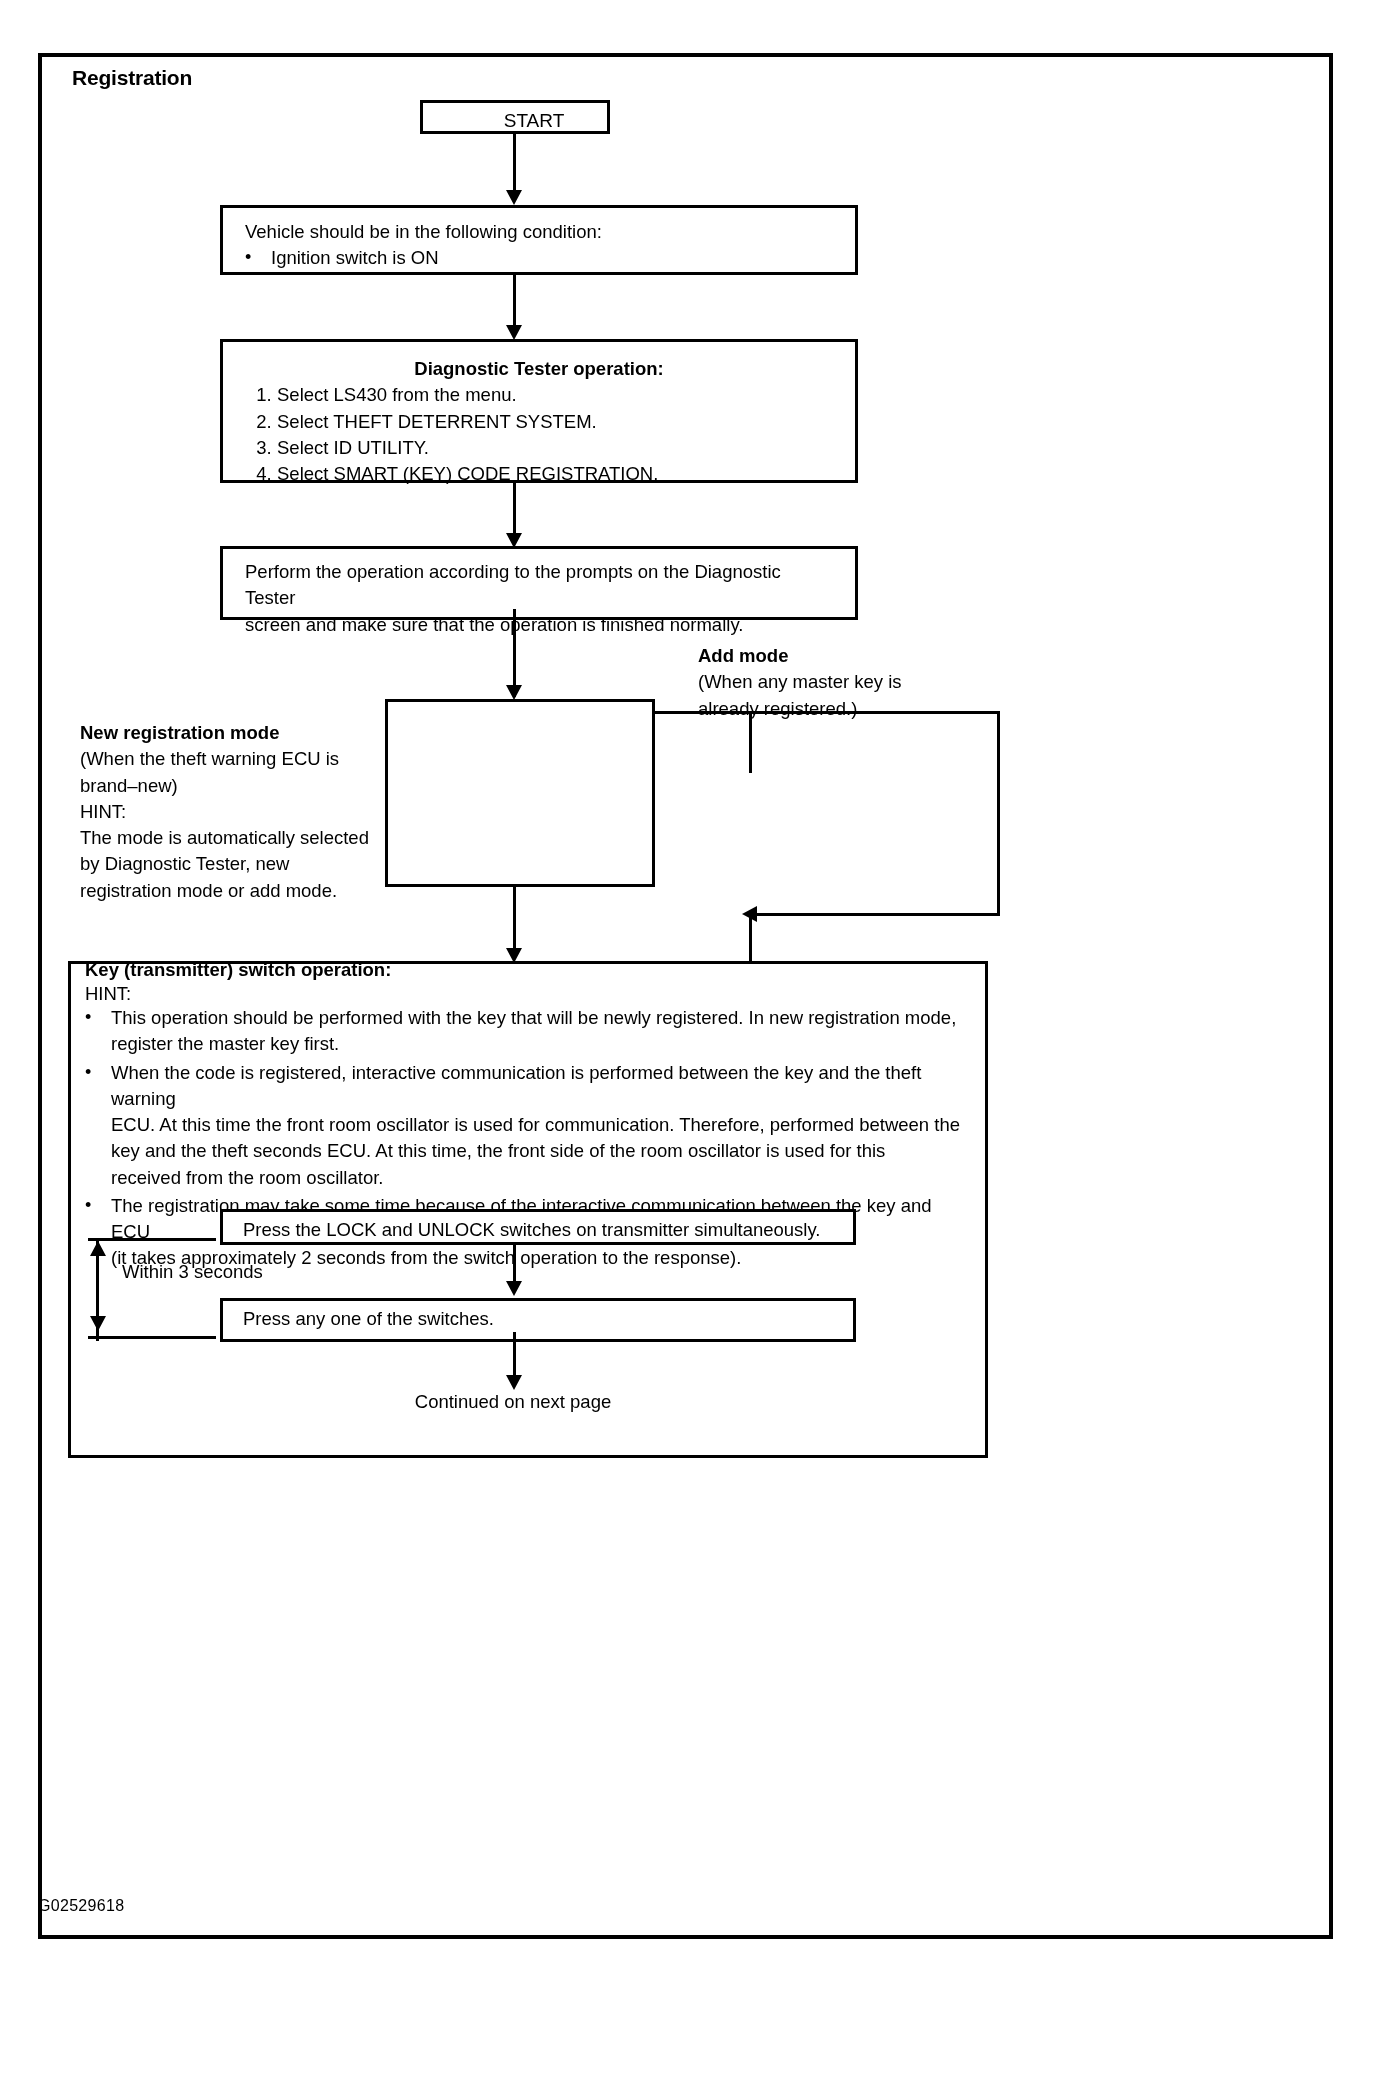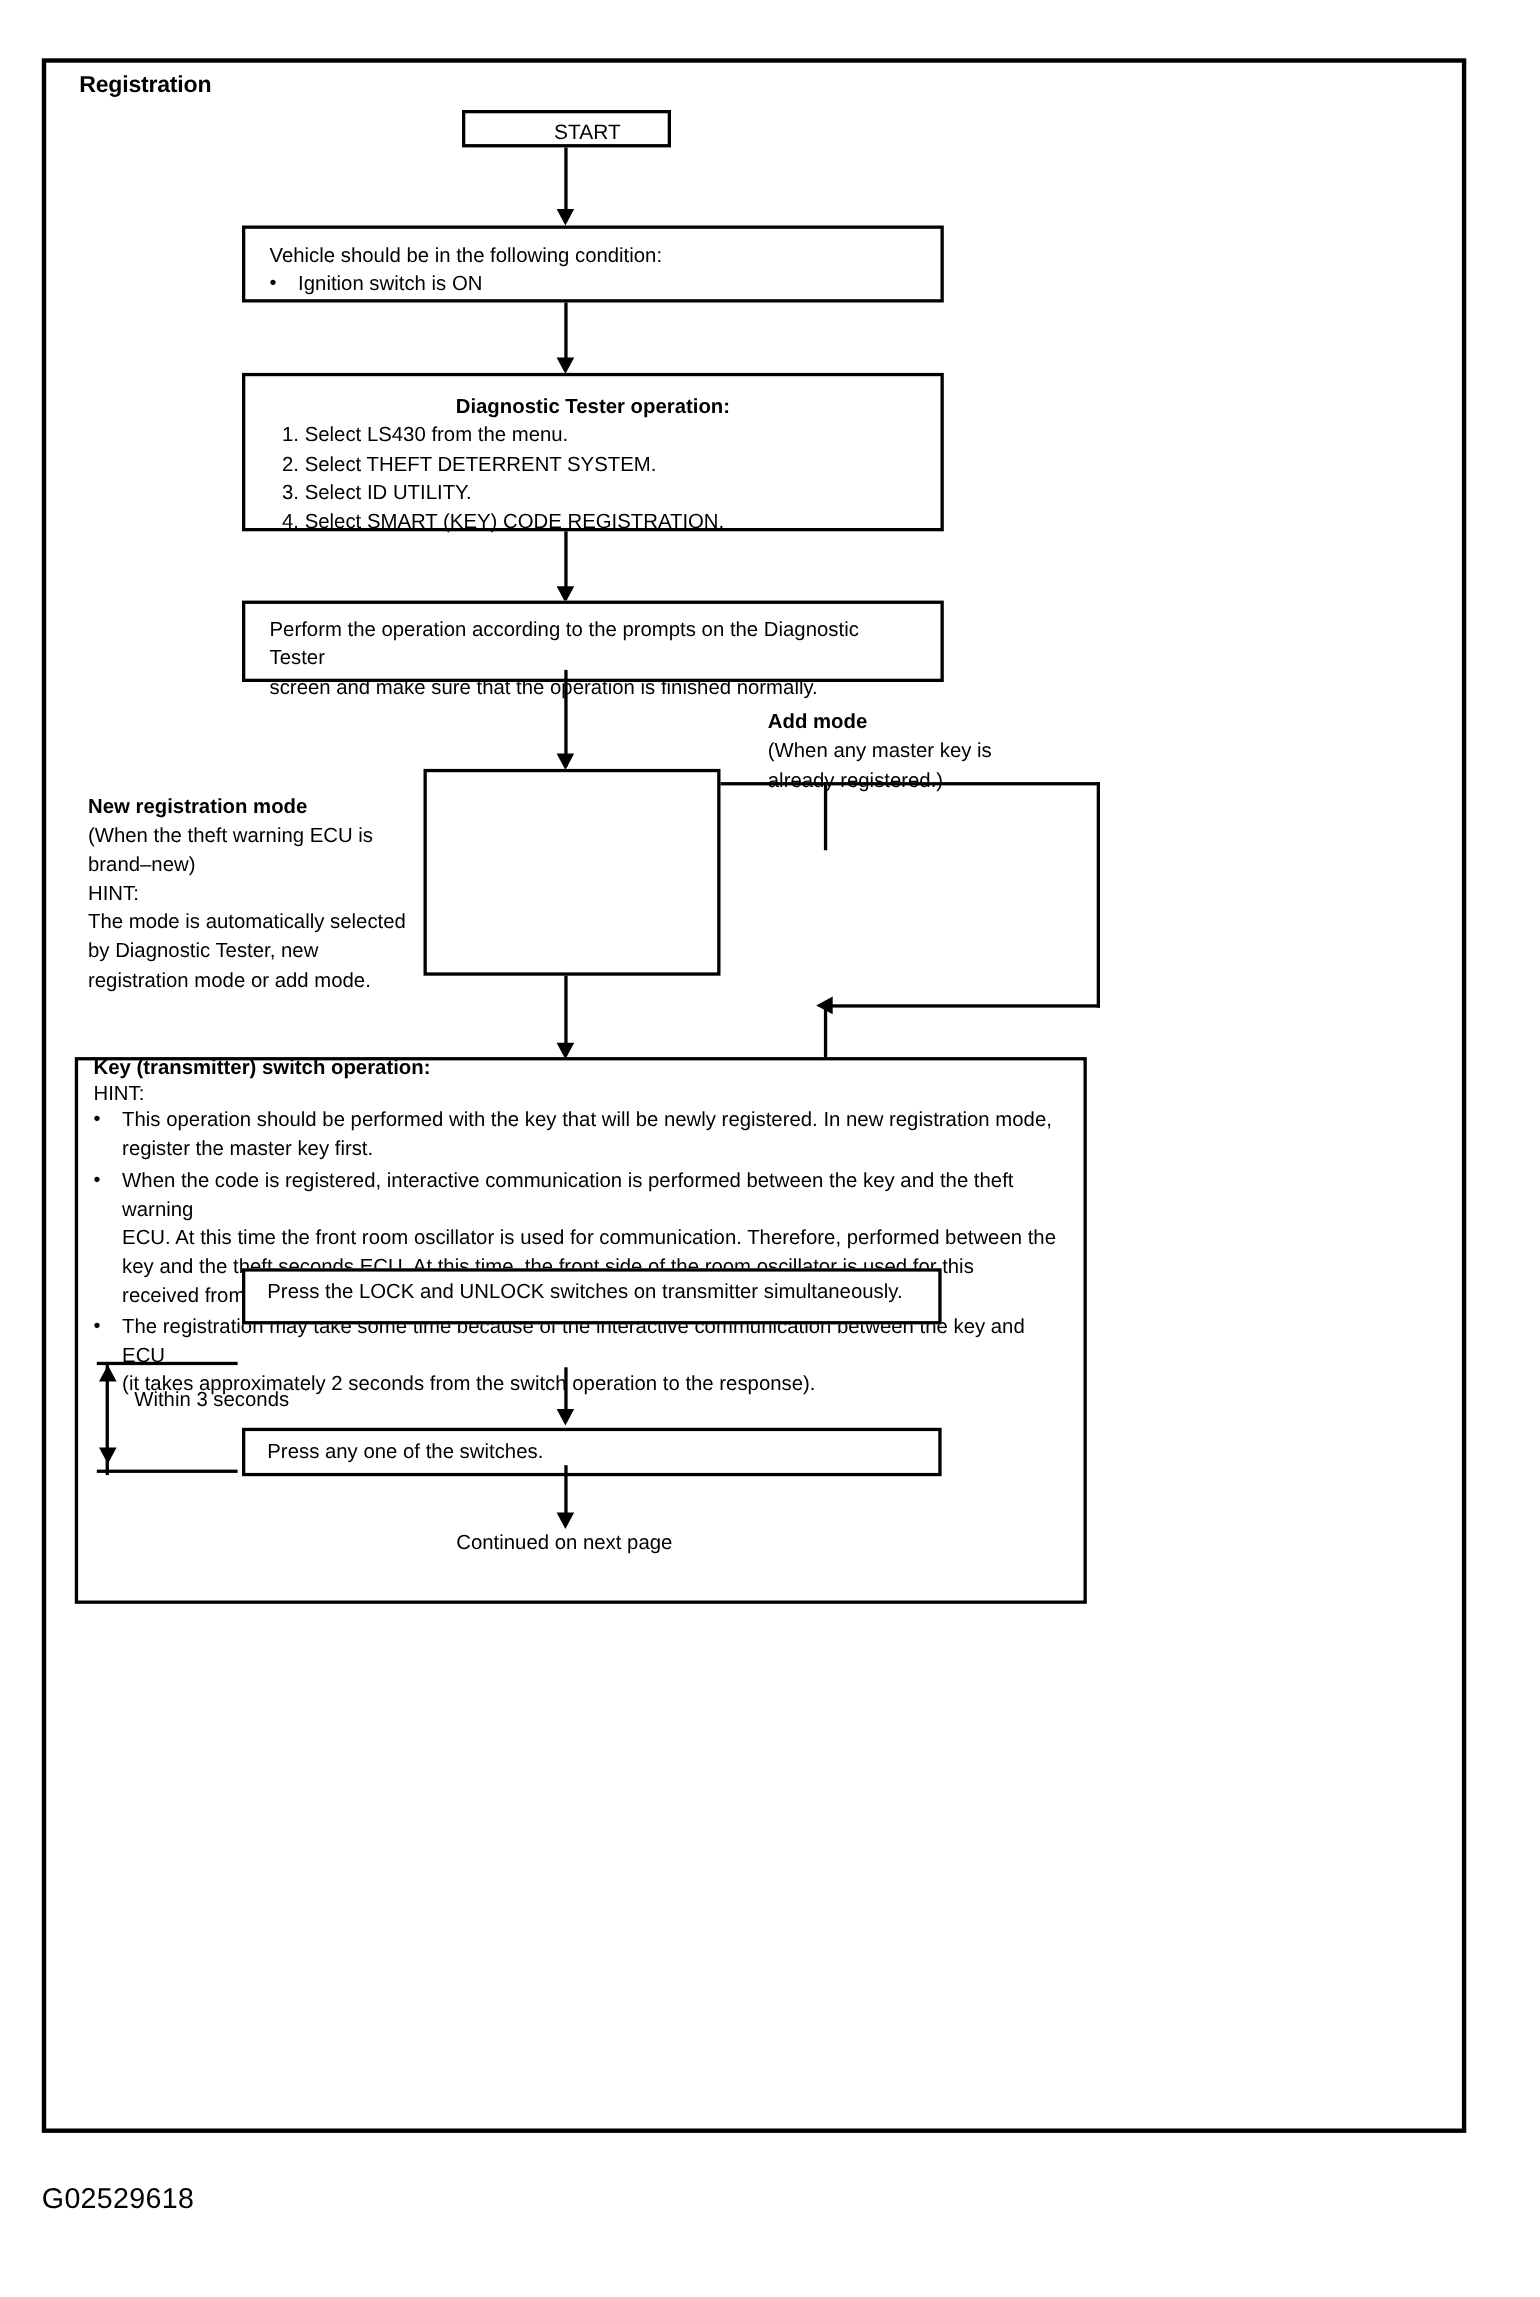--- a/index.html
+++ b/index.html
@@ -130,22 +130,22 @@
     font-size: 18px;
     line-height: 1.42;
   }
   .bullist .txt { flex: 1 1 auto; }
 
   .bold-line { font-weight: bold; }
 
   .figure-id {
     position: absolute;
     left: 38px;
-    top: 1983px;
-    font-size: 26px;
+    top: 1897px;
+    font-size: 16px;
     letter-spacing: 0.3px;
   }
 
   .plain-label {
     position: absolute;
     font-size: 18.5px;
   }
 </style>
 </head>
 <body>
@@ -289,21 +289,21 @@
     </ul>
   </div>
 
   <div class="hline" style="left:88px; top:1238px; width:128px;"></div>
   <div class="vline" style="left:96px; top:1241px; height:100px;"></div>
   <div class="arrow-up" style="left:90px; top:1241px;"></div>
   <div class="arrow-down" style="left:90px; top:1316px;"></div>
   <div class="hline" style="left:88px; top:1336px; width:128px;"></div>
   <div class="plain-label" style="left:122px; top:1261px;">Within 3 seconds</div>
 
-  <div class="fbox" style="left:220px; top:1153px; width:636px; height:51px;">
+  <div class="fbox" style="left:220px; top:1209px; width:636px; height:36px;">
     <div class="fbox-inner" style="padding:5px 20px;">Press the LOCK and UNLOCK switches on transmitter simultaneously.</div>
   </div>
 
   <div class="vline" style="left:513px; top:1243px; height:45px;"></div>
   <div class="arrow-down" style="left:506px; top:1281px;"></div>
 
   <div class="fbox" style="left:220px; top:1298px; width:636px; height:44px;">
     <div class="fbox-inner" style="padding:5px 20px;">Press any one of the switches.</div>
   </div>
 

